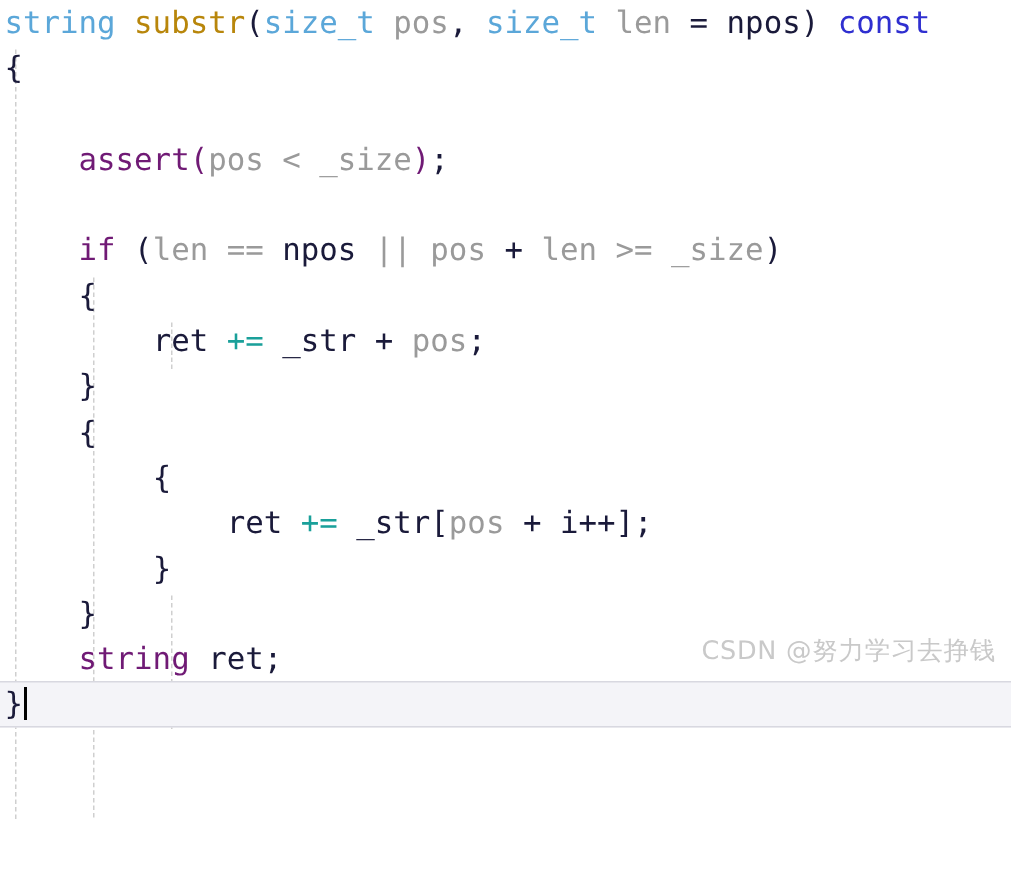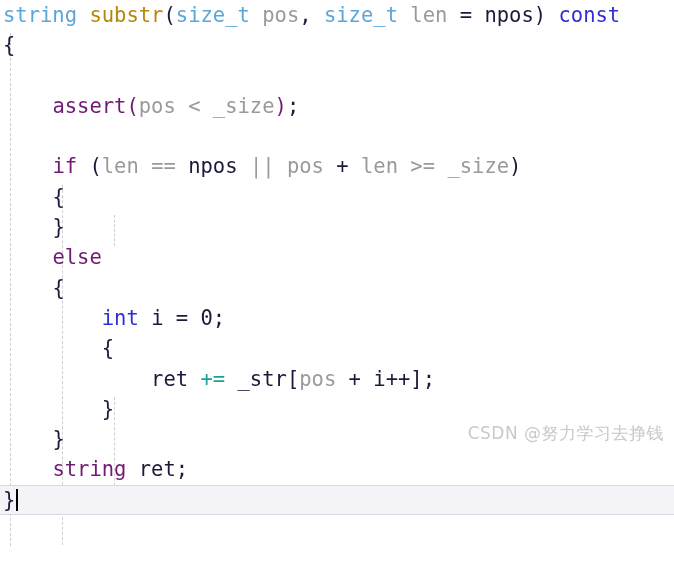--- a/index.html
+++ b/index.html
@@ -104,24 +104,23 @@
     </div>
 
   <div class="code-lines">
       <div class="code-line"><span class="t-type">string</span><span class="t-plain"> </span><span class="t-fn">substr</span><span class="t-plain">(</span><span class="t-type">size_t</span><span class="t-plain"> </span><span class="t-var">pos</span><span class="t-plain">, </span><span class="t-type">size_t</span><span class="t-plain"> </span><span class="t-var">len</span><span class="t-plain"> = </span><span class="t-plain">npos</span><span class="t-plain">) </span><span class="t-kw-blue">const</span></div>
       <div class="code-line"><span class="t-brace">{</span></div>
       <div class="code-line">&nbsp;</div>
       <div class="code-line"><span class="t-plain">    </span><span class="t-kw-purple">assert</span><span class="t-kw-purple">(</span><span class="t-var">pos</span><span class="t-plain"> </span><span class="t-var">&lt;</span><span class="t-plain"> </span><span class="t-var">_size</span><span class="t-kw-purple">)</span><span class="t-plain">;</span></div>
       <div class="code-line">&nbsp;</div>
       <div class="code-line"><span class="t-plain">    </span><span class="t-kw-purple">if</span><span class="t-plain"> (</span><span class="t-var">len</span><span class="t-plain"> </span><span class="t-var">==</span><span class="t-plain"> </span><span class="t-plain">npos</span><span class="t-plain"> </span><span class="t-var">||</span><span class="t-plain"> </span><span class="t-var">pos</span><span class="t-plain"> + </span><span class="t-var">len</span><span class="t-plain"> </span><span class="t-var">&gt;=</span><span class="t-plain"> </span><span class="t-var">_size</span><span class="t-plain">)</span></div>
       <div class="code-line"><span class="t-plain">    </span><span class="t-brace">{</span></div>
+      <div class="code-line"><span class="t-plain">        </span><span class="t-plain">ret</span><span class="t-plain"> </span><span class="t-op">+=</span><span class="t-plain"> </span><span class="t-plain">_str</span><span class="t-plain"> + </span><span class="t-var">pos</span><span class="t-plain">;</span></div>
       <div class="code-line"><span class="t-plain">    </span><span class="t-brace">}</span></div>
-      <div class="code-line"><span class="t-plain">    </span><span class="t-kw-purple">else</span></div>
       <div class="code-line"><span class="t-plain">    </span><span class="t-brace">{</span></div>
-      <div class="code-line"><span class="t-plain">        </span><span class="t-kw-blue">int</span><span class="t-plain"> </span><span class="t-plain">i</span><span class="t-plain"> = </span><span class="t-plain">0</span><span class="t-plain">;</span></div>
       <div class="code-line"><span class="t-plain">        </span><span class="t-brace">{</span></div>
       <div class="code-line"><span class="t-plain">            </span><span class="t-plain">ret</span><span class="t-plain"> </span><span class="t-op">+=</span><span class="t-plain"> </span><span class="t-plain">_str</span><span class="t-plain">[</span><span class="t-var">pos</span><span class="t-plain"> + </span><span class="t-plain">i</span><span class="t-plain">++</span><span class="t-plain">]</span><span class="t-plain">;</span></div>
       <div class="code-line"><span class="t-plain">        </span><span class="t-brace">}</span></div>
       <div class="code-line"><span class="t-plain">    </span><span class="t-brace">}</span></div>
       <div class="code-line"><span class="t-plain">    </span><span class="t-kw-purple">string</span><span class="t-plain"> </span><span class="t-plain">ret</span><span class="t-plain">;</span></div>
       <div class="code-line current"><span class="t-brace">}</span><span class="cursor"></span></div>
     </div>
 
   <div class="watermark">CSDN @努力学习去挣钱</div>
 

